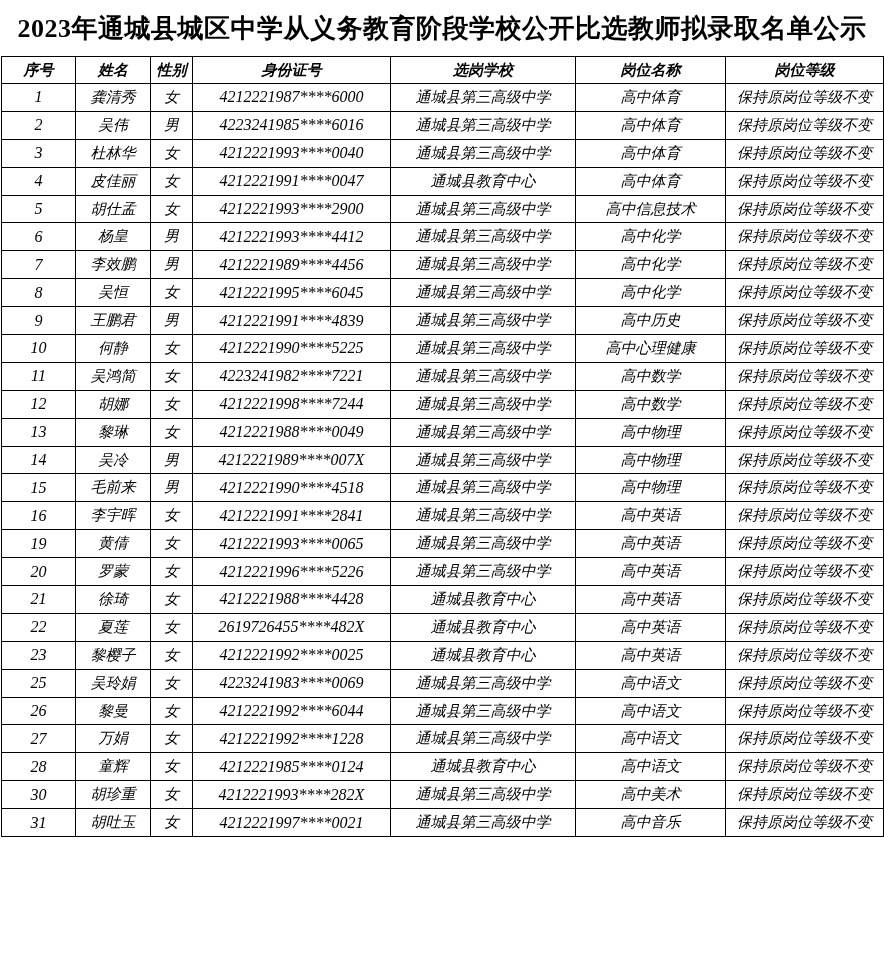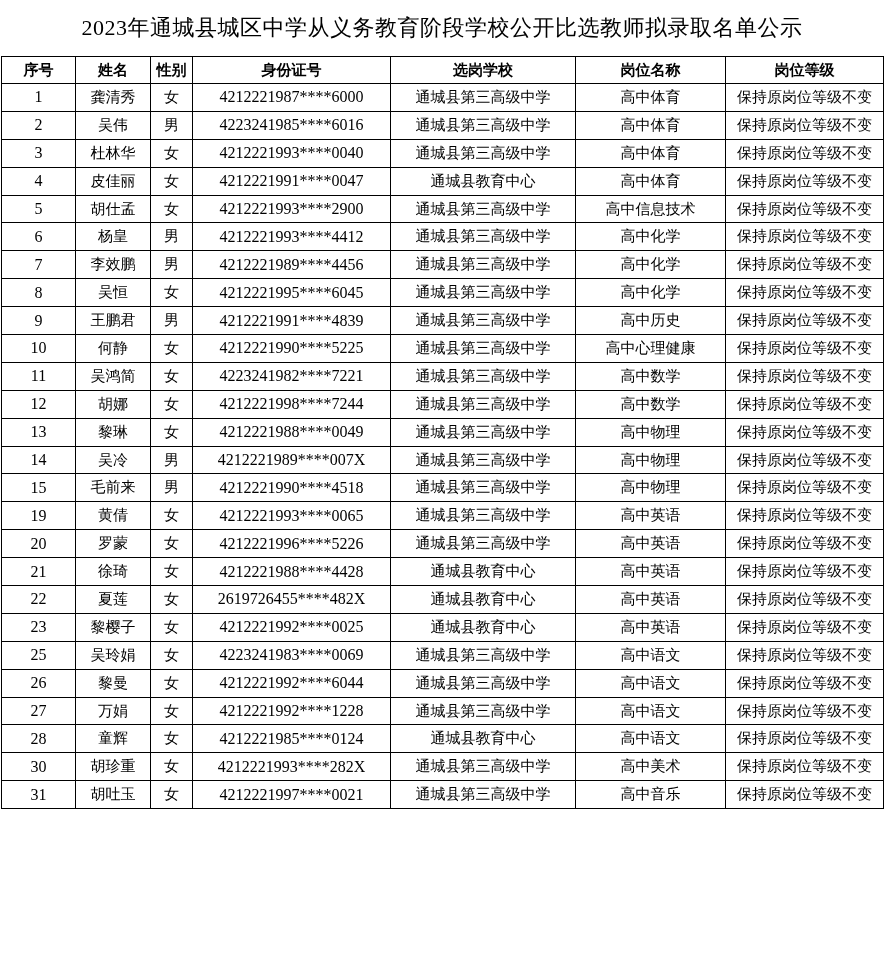--- a/index.html
+++ b/index.html
@@ -14,30 +14,31 @@
     width: 884px;
     height: 977px;
     background: #ffffff;
     overflow: hidden;
   }
   .doc-title {
     height: 56px;
     display: flex;
     align-items: center;
     justify-content: center;
-    font-size: 22px;
-    font-weight: normal;
+    font-size: 26px;
+    font-weight: bold;
     letter-spacing: 0.5px;
     white-space: nowrap;
   }
   table.roster {
     border-collapse: collapse;
     table-layout: fixed;
     width: 882px;
     margin: 0 1px;
+    font-style: italic;
   }
   table.roster th,
   table.roster td {
     border: 1px solid #000000;
     text-align: center;
     vertical-align: middle;
     padding: 0 2px;
     height: 26.9px;
     font-size: 15px;
     line-height: 1;
@@ -217,20 +218,29 @@
         <tr>
           <td class="num">15</td>
           <td>毛前来</td>
           <td>男</td>
           <td class="num">4212221990****4518</td>
           <td>通城县第三高级中学</td>
           <td>高中物理</td>
           <td>保持原岗位等级不变</td>
         </tr>
         <tr>
+          <td class="num">16</td>
+          <td>李宇晖</td>
+          <td>女</td>
+          <td class="num">4212221991****2841</td>
+          <td>通城县第三高级中学</td>
+          <td>高中英语</td>
+          <td>保持原岗位等级不变</td>
+        </tr>
+        <tr>
           <td class="num">19</td>
           <td>黄倩</td>
           <td>女</td>
           <td class="num">4212221993****0065</td>
           <td>通城县第三高级中学</td>
           <td>高中英语</td>
           <td>保持原岗位等级不变</td>
         </tr>
         <tr>
           <td class="num">20</td>

